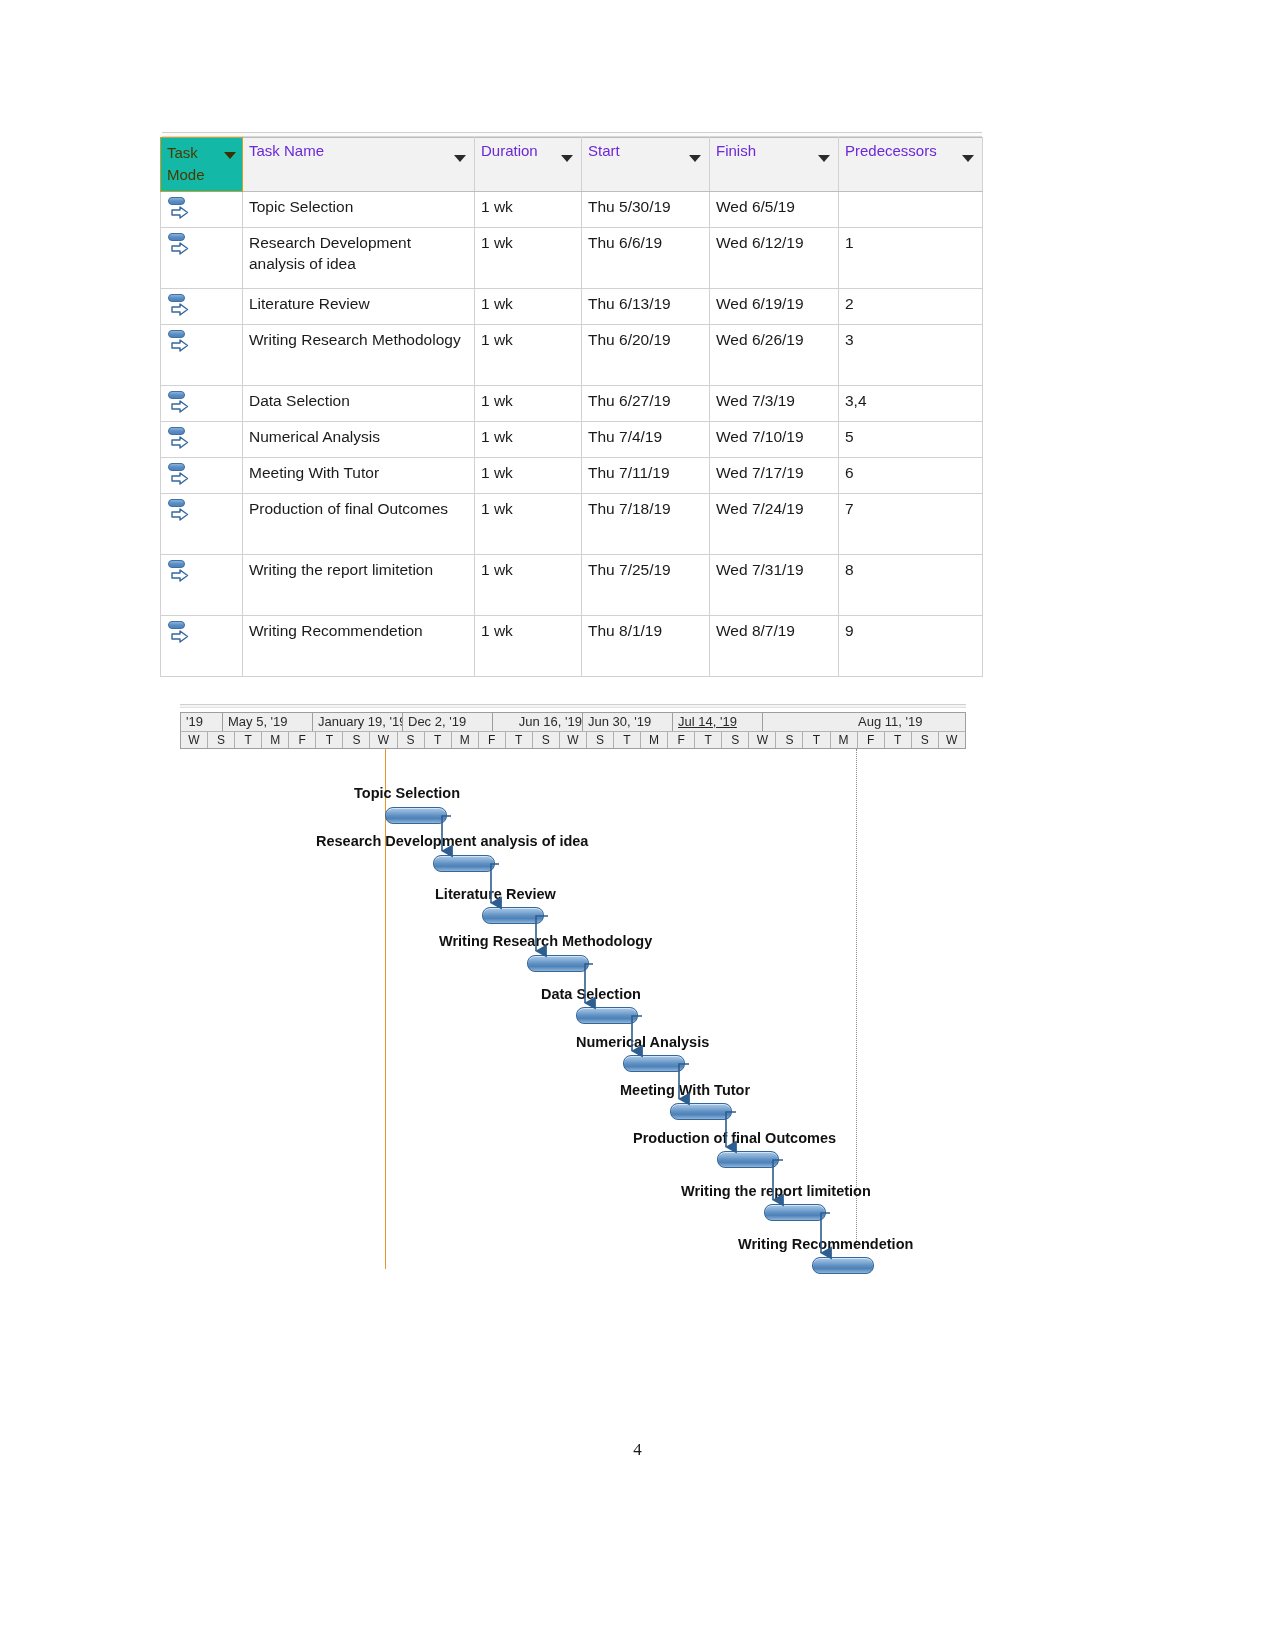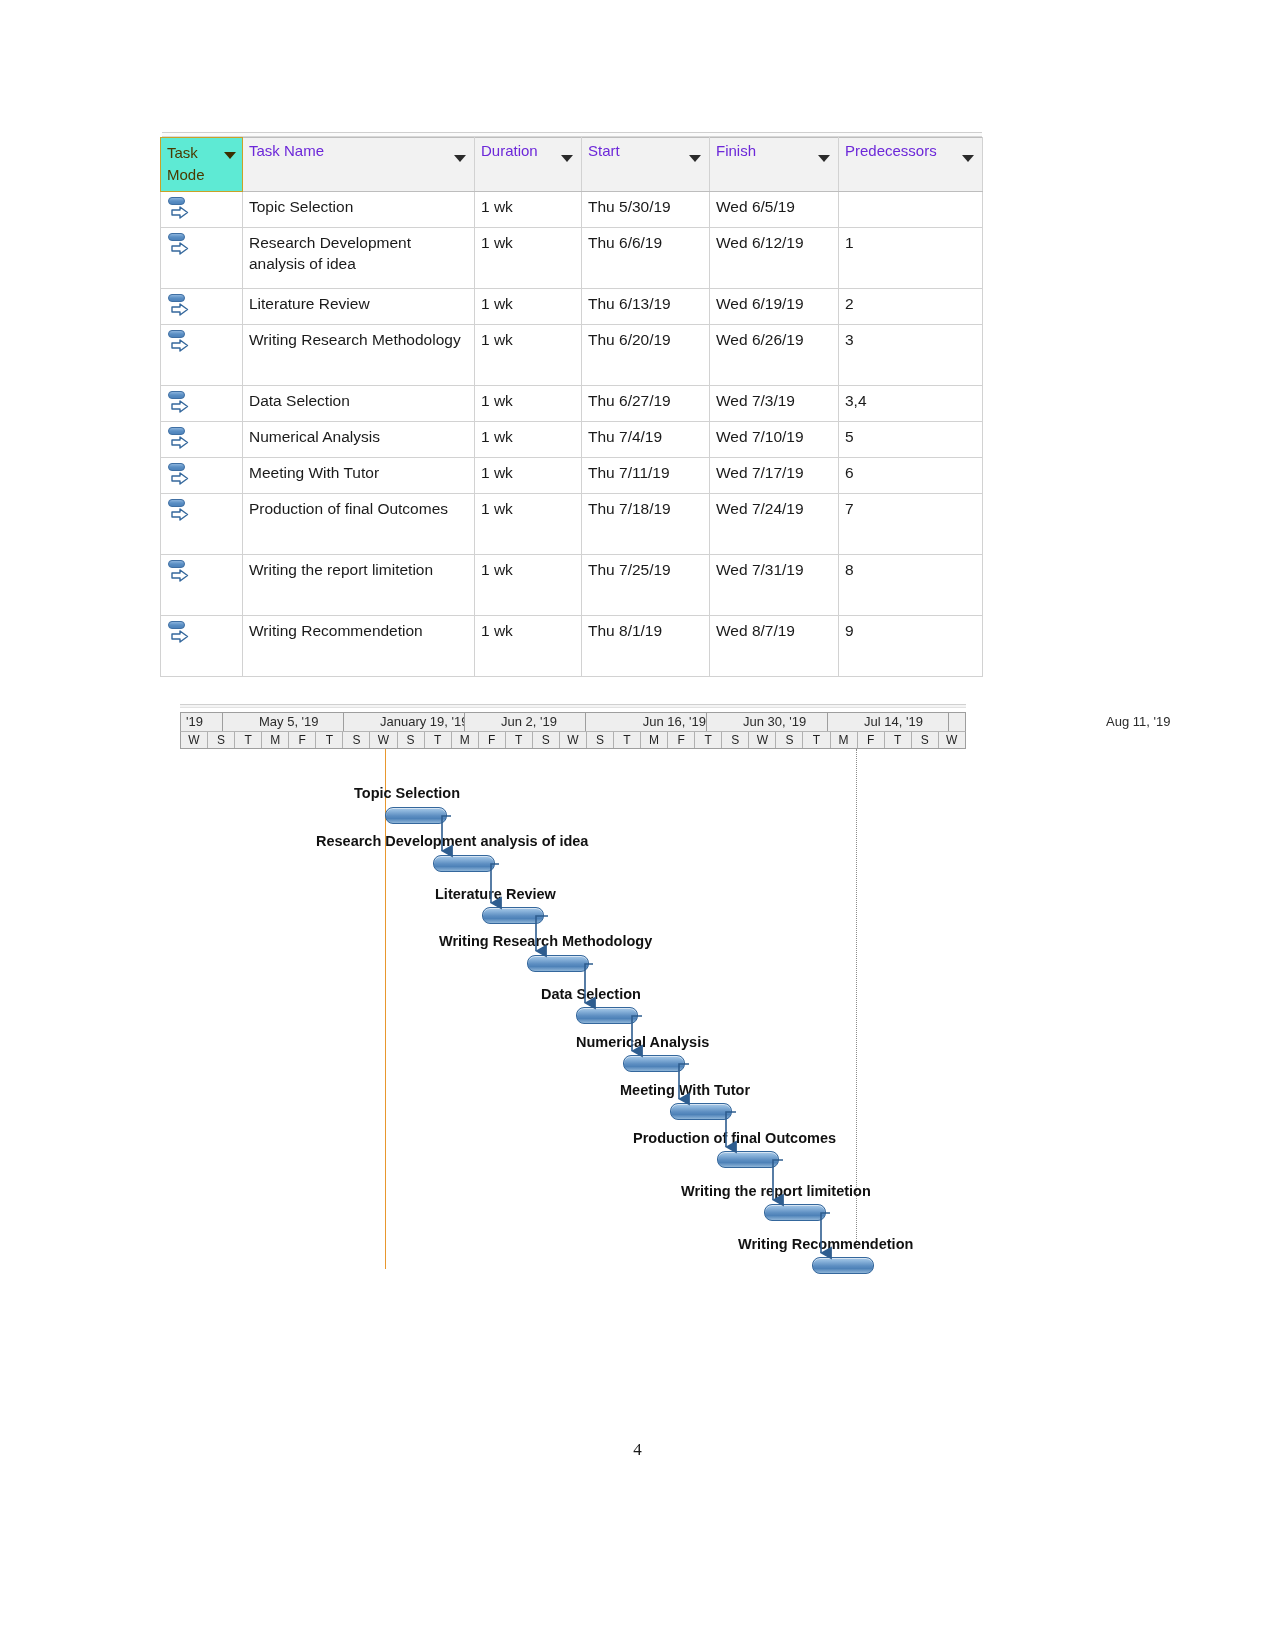--- a/index.html
+++ b/index.html
@@ -47,21 +47,21 @@
     background: #f2f2f2;
     color: #6d28d9;
     font-size: 15px;
     height: 46px;
     vertical-align: top;
     position: relative;
     border-top: 1px solid #bdbdbd !important;
     border-bottom: 1px solid #bdbdbd !important;
   }
   th.th-taskmode {
-    background: #5eead4;
+    background: #14b8a6;
     color: #4a3a00;
     border: 1px solid #c9a227 !important;
     padding-left: 5px;
     line-height: 1.45;
   }
   .hdr-caret {
     position: absolute;
     right: 8px; top: 17px;
     width: 0; height: 0;
     border-left: 6px solid transparent;
@@ -113,21 +113,20 @@
   .tl-months, .tl-days {
     display: flex;
     width: 786px;
     background: #eeeeee;
     border-left: 1px solid #9e9e9e;
     border-right: 1px solid #9e9e9e;
   }
   .tl-months {
     height: 19px;
     border-top: 1px solid #9e9e9e;
-    gap: 31px;
   }
   .tl-days {
     height: 18px;
     border-top: 1px solid #b4b4b4;
     border-bottom: 1px solid #9e9e9e;
   }
   .tl-m {
     border-right: 1px solid #9e9e9e;
     font-size: 13px;
     color: #2a2a2a;
@@ -395,24 +394,24 @@
         </tbody>
     </table>
   </div>
 
   <div id="gantt">
     <div class="gantt-rule"></div>
     <div class="tl-months" id="tl-months">
         <div class="tl-m" style="width: 42px; flex: 0 0 42px;">'19</div>
         <div class="tl-m" style="width: 90px; flex: 0 0 90px;">May 5, '19</div>
         <div class="tl-m" style="width: 90px; flex: 0 0 90px;">January 19, '19</div>
-        <div class="tl-m" style="width: 90px; flex: 0 0 90px;">Jun 2, '19</div>
+        <div class="tl-m" style="width: 90px; flex: 0 0 90px;">Dec 2, '19</div>
         <div class="tl-m" style="width: 90px; flex: 0 0 90px; text-align: right;">Jun 16, '19</div>
         <div class="tl-m" style="width: 90px; flex: 0 0 90px;">Jun 30, '19</div>
-        <div class="tl-m" style="width: 90px; flex: 0 0 90px;">Jul 14, '19</div>
+        <div class="tl-m" style="width: 90px; flex: 0 0 90px; text-decoration: underline;">Jul 14, '19</div>
         <div class="tl-m" style="width: 90px; flex: 0 0 90px; margin-top: 48px;">Jul 28, '19</div>
         <div class="tl-m" style="width: 112px; flex: 0 0 112px;">Aug 11, '19</div>
       </div>
     <div class="tl-days" id="tl-days">
         <div class="tl-d">W</div>
         <div class="tl-d">S</div>
         <div class="tl-d">T</div>
         <div class="tl-d">M</div>
         <div class="tl-d">F</div>
         <div class="tl-d">T</div>

